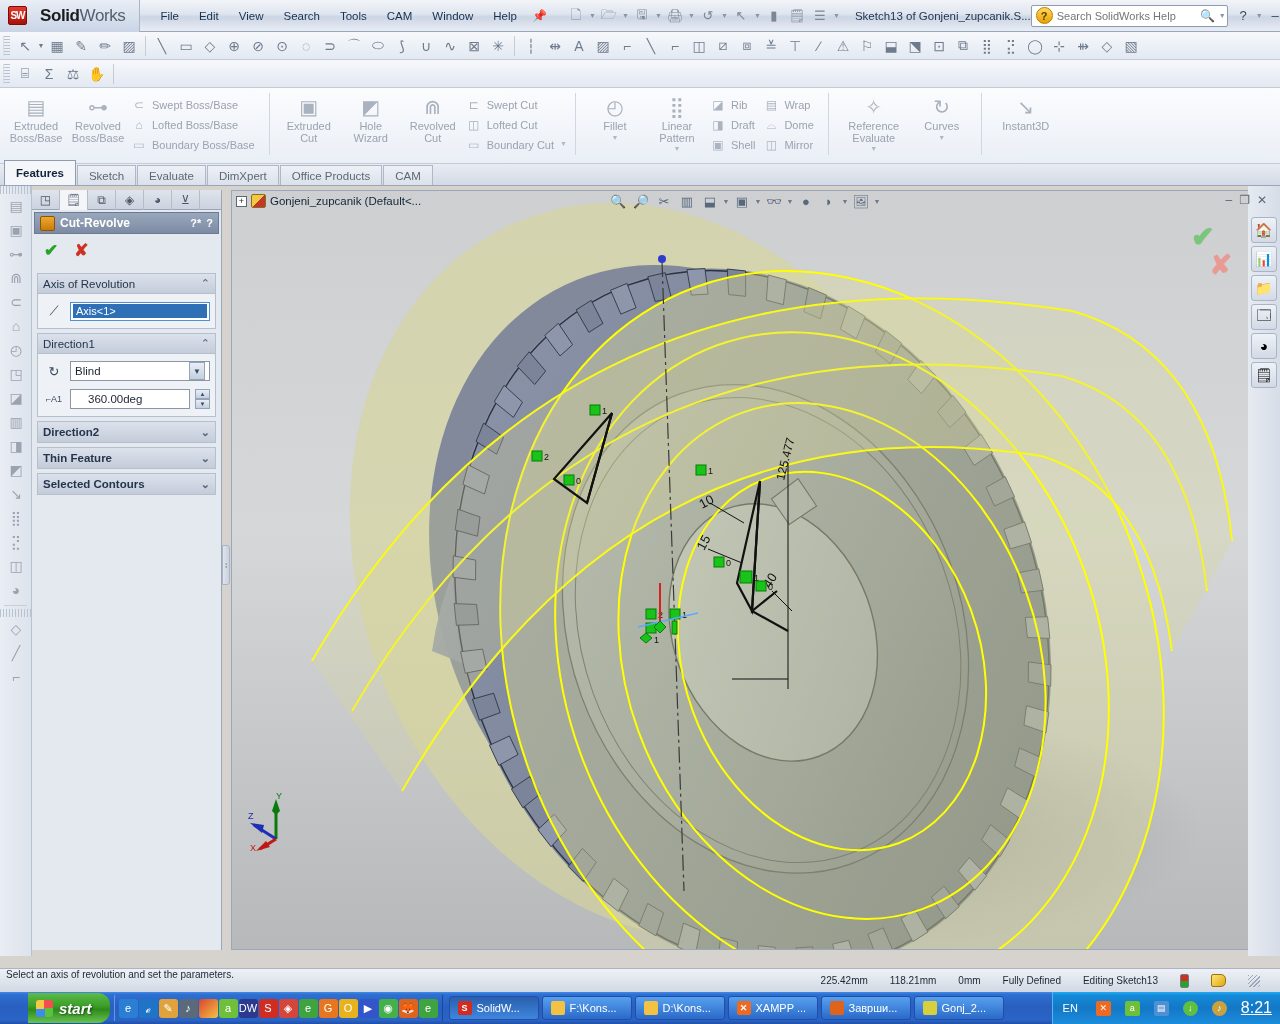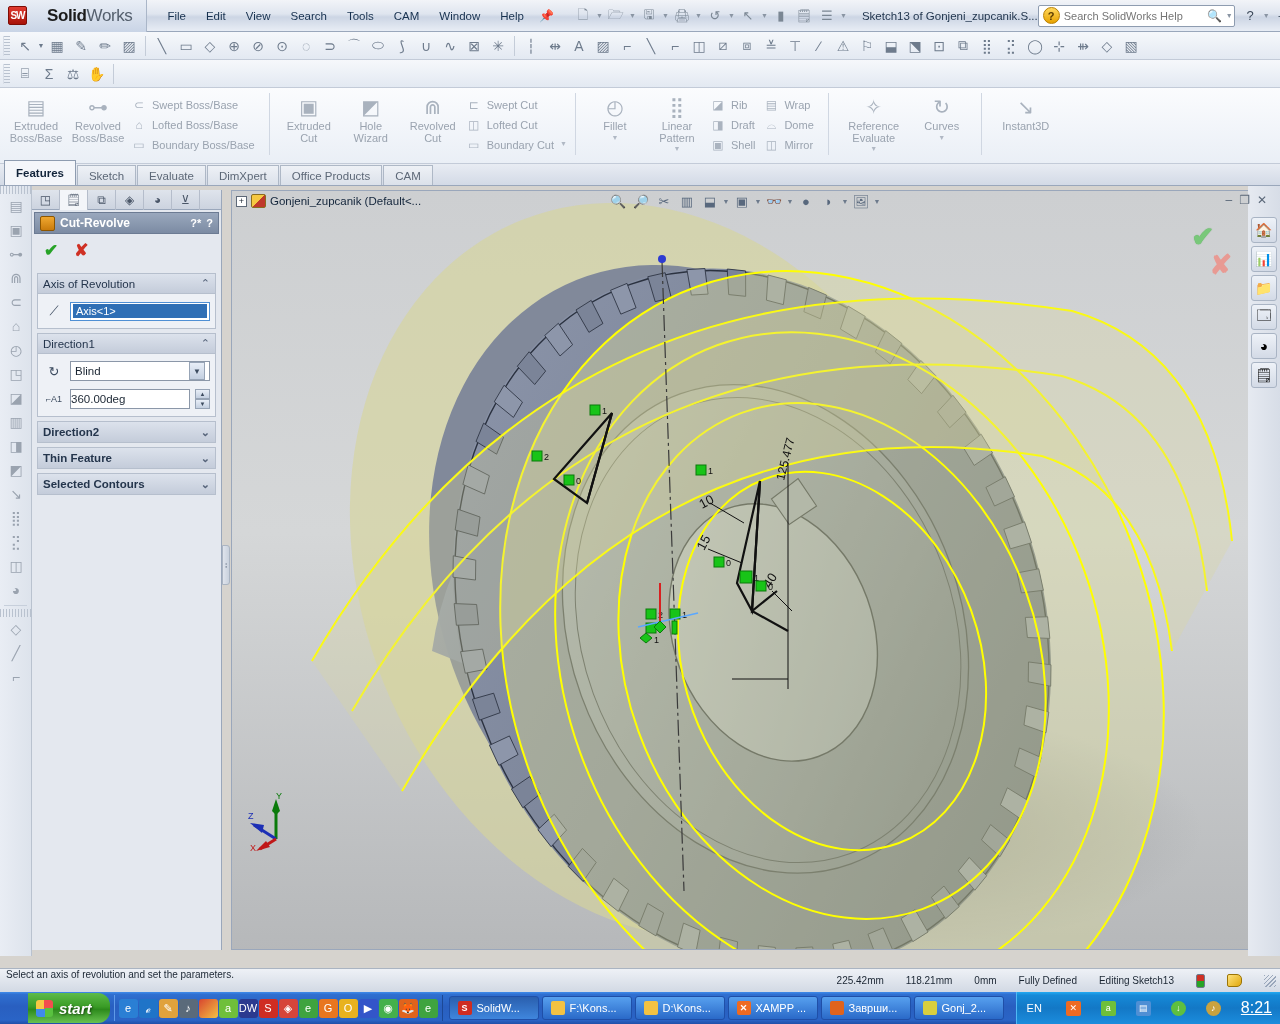--- a/index.html
+++ b/index.html
@@ -11,21 +11,21 @@
   }
   .app { position: relative; width: 1280px; height: 1024px; }
 
   
   .titlebar {
     position: absolute; left:0; top:0; width:1280px; height:32px;
     background: linear-gradient(to bottom,#f2f4f8 0%,#dfe5ef 45%,#ccd5e4 55%,#e8edf5 100%);
     border-bottom: 1px solid #9aa7bb;
     display:flex; align-items:center;
   }
-  .sw-logo { display:flex; align-items:center; gap:20px; padding:0 14px 0 8px; height:32px;
+  .sw-logo { display:flex; align-items:center; gap:13px; padding:0 14px 0 8px; height:32px;
     background: linear-gradient(to bottom,#e9eef6,#c9d4e6);
     border-right:1px solid #aab6c8; }
   .sw-mark { width:19px; height:19px; background:linear-gradient(to bottom,#e03a30,#a81208);
     border:1px solid #7e0c05; border-radius:2px; color:#fff; font-weight:bold; font-size:10px;
     display:flex; align-items:center; justify-content:center; letter-spacing:-1px; }
   .sw-name { font-size:17px; letter-spacing:-0.4px; }
   .sw-name b { color:#1b1b1b; font-weight:bold; }
   .sw-name span { color:#55606e; font-weight:normal; }
   .menubar { display:flex; align-items:center; height:32px; padding-left:10px; }
   .menubar .mi { padding:4px 10px; font-size:11.5px; color:#17314f; cursor:default; }
@@ -128,21 +128,21 @@
     font-size:13px; color:#3c4b5f; }
   .selbox { flex:1; height:19px; border:1px solid #4f8fd4; background:#fff;
     display:flex; align-items:center; padding:0 2px; }
   .selbox .selval { background:#2f6fb5; color:#fff; font-size:11px; padding:1px 3px; width:100%; }
   .ddl { flex:1; height:20px; border:1px solid #8b97a8; background:#fff; display:flex;
     align-items:center; padding:0 4px; font-size:11.5px; color:#1b2633; }
   .ddl .dda { margin-left:auto; width:16px; height:18px;
     background:linear-gradient(to bottom,#e8eef7,#c3cfe0); border:1px solid #97a4b6;
     display:flex;align-items:center;justify-content:center; font-size:8px; color:#3c4b5f; }
   .numbox { flex:1; height:20px; border:1px solid #8b97a8; background:#fff; display:flex;
-    align-items:center; padding:0 0; font-size:11.5px; color:#1b2633; }
+    align-items:center; padding:0 17px; font-size:11.5px; color:#1b2633; }
   .spin { width:15px; height:20px; display:flex; flex-direction:column; }
   .spin div { flex:1; background:linear-gradient(to bottom,#e8eef7,#c3cfe0); border:1px solid #97a4b6;
     font-size:6px; display:flex; align-items:center; justify-content:center; color:#3c4b5f; }
   .sectmini { margin:4px 5px; height:22px; border:1px solid #b6bfcd;
     background:linear-gradient(to bottom,#dce2ec,#c4ccda); display:flex; align-items:center;
     padding:0 5px; font-weight:bold; font-size:11.5px; color:#24354c; }
   .sectmini .chev { margin-left:auto; color:#56647a; font-size:11px; }
   .pm-splitter { position:absolute; left:222px; top:545px; width:8px; height:40px;
     background:linear-gradient(to right,#dfe4ec,#c9d1dd); border:1px solid #aab4c2;
     border-radius:0 3px 3px 0; display:flex; align-items:center; justify-content:center;
@@ -185,21 +185,21 @@
   .navbtns div { width:13px;height:14px;border:1px solid #9aa7bb;background:linear-gradient(to bottom,#f0f3f8,#d8dfea);
     font-size:7px;display:flex;align-items:center;justify-content:center;color:#5a6778; }
   .mtab { height:16px; padding:0 9px; margin-left:3px; display:flex; align-items:center;
     font-size:11px; border:1px solid #9aa7bb; border-bottom:none;
     background:linear-gradient(to bottom,#f3f5fa,#dfe4ee); color:#1b2633; }
   .mtab.active { font-weight:bold; background:#f7f9fc; }
   .statusbar { position:absolute; left:0; top:968px; width:1280px; height:24px;
     background:linear-gradient(to bottom,#eef1f6,#d2d9e4); border-top:1px solid #aab4c2;
     display:flex; font-size:10px; color:#1b2633; }
   .st-msg { padding-left:6px; }
-  .st-right { margin-left:auto; display:flex; align-items:center; gap:22px; padding-right:4px; }
+  .st-right { margin-left:auto; display:flex; align-items:center; gap:22px; padding-right:20px; }
   .st-light { width:9px;height:14px;background:linear-gradient(to bottom,#cf3024 0 6px,#27a327 6px 14px);
     border:1px solid #6d7b8c; border-radius:2px; }
   .st-tag { width:15px;height:13px;background:linear-gradient(135deg,#ffe27a,#e0a80f);
     border:1px solid #9b7406; border-radius:2px 5px 5px 2px; }
   .st-grip { width:12px;height:12px;
     background:repeating-linear-gradient(135deg,#9aa7bb 0 1px,transparent 1px 3px); }
 
   
   .taskbar { position:absolute; left:0; top:992px; width:1280px; height:32px;
     background:linear-gradient(to bottom,#3f8bea 0%,#2f6fd0 8%,#295fc0 45%,#2a64c6 88%,#1f4fa8 100%);
@@ -215,21 +215,21 @@
     border-left:1px solid #5f9ae8; border-right:1px solid #1c4896; height:26px; }
   .qli { width:19px;height:19px;display:flex;align-items:center;justify-content:center;
     border-radius:3px; font-size:11px; color:#fff; }
   .tasks { display:flex; gap:3px; padding-left:6px; align-items:center; }
   .tbtn { height:24px; min-width:90px; padding:0 8px; display:flex; align-items:center; gap:5px;
     background:linear-gradient(to bottom,#57a0ef,#2a69c8); border:1px solid #1f4fa8;
     border-radius:3px; color:#fff; font-size:11px; white-space:nowrap; }
   .tbtn.active { background:linear-gradient(to bottom,#2a5fae,#3f86dd); }
   .tbico { width:14px;height:14px;border-radius:2px;display:flex;align-items:center;
     justify-content:center;font-size:9px;font-weight:bold; }
-  .tray { margin-left:auto; height:32px; display:flex; align-items:center; gap:20px;
+  .tray { margin-left:auto; height:32px; display:flex; align-items:center; gap:14px;
     padding:0 8px 0 10px;
     background:linear-gradient(to bottom,#23aaf2 0%,#158ad8 10%,#1378c6 50%,#1b8ddd 100%);
     border-left:1px solid #4fb9f5; color:#fff; font-size:11px; }
   .lang { color:#fff; font-size:11px; margin-right:4px; }
   .trico { width:15px;height:15px;border-radius:2px;display:flex;align-items:center;
     justify-content:center; font-size:9px; color:#fff; }
   .clock { font-size:16px; color:#fff;text-decoration:underline; }
 </style>
 </head>
 <body>

